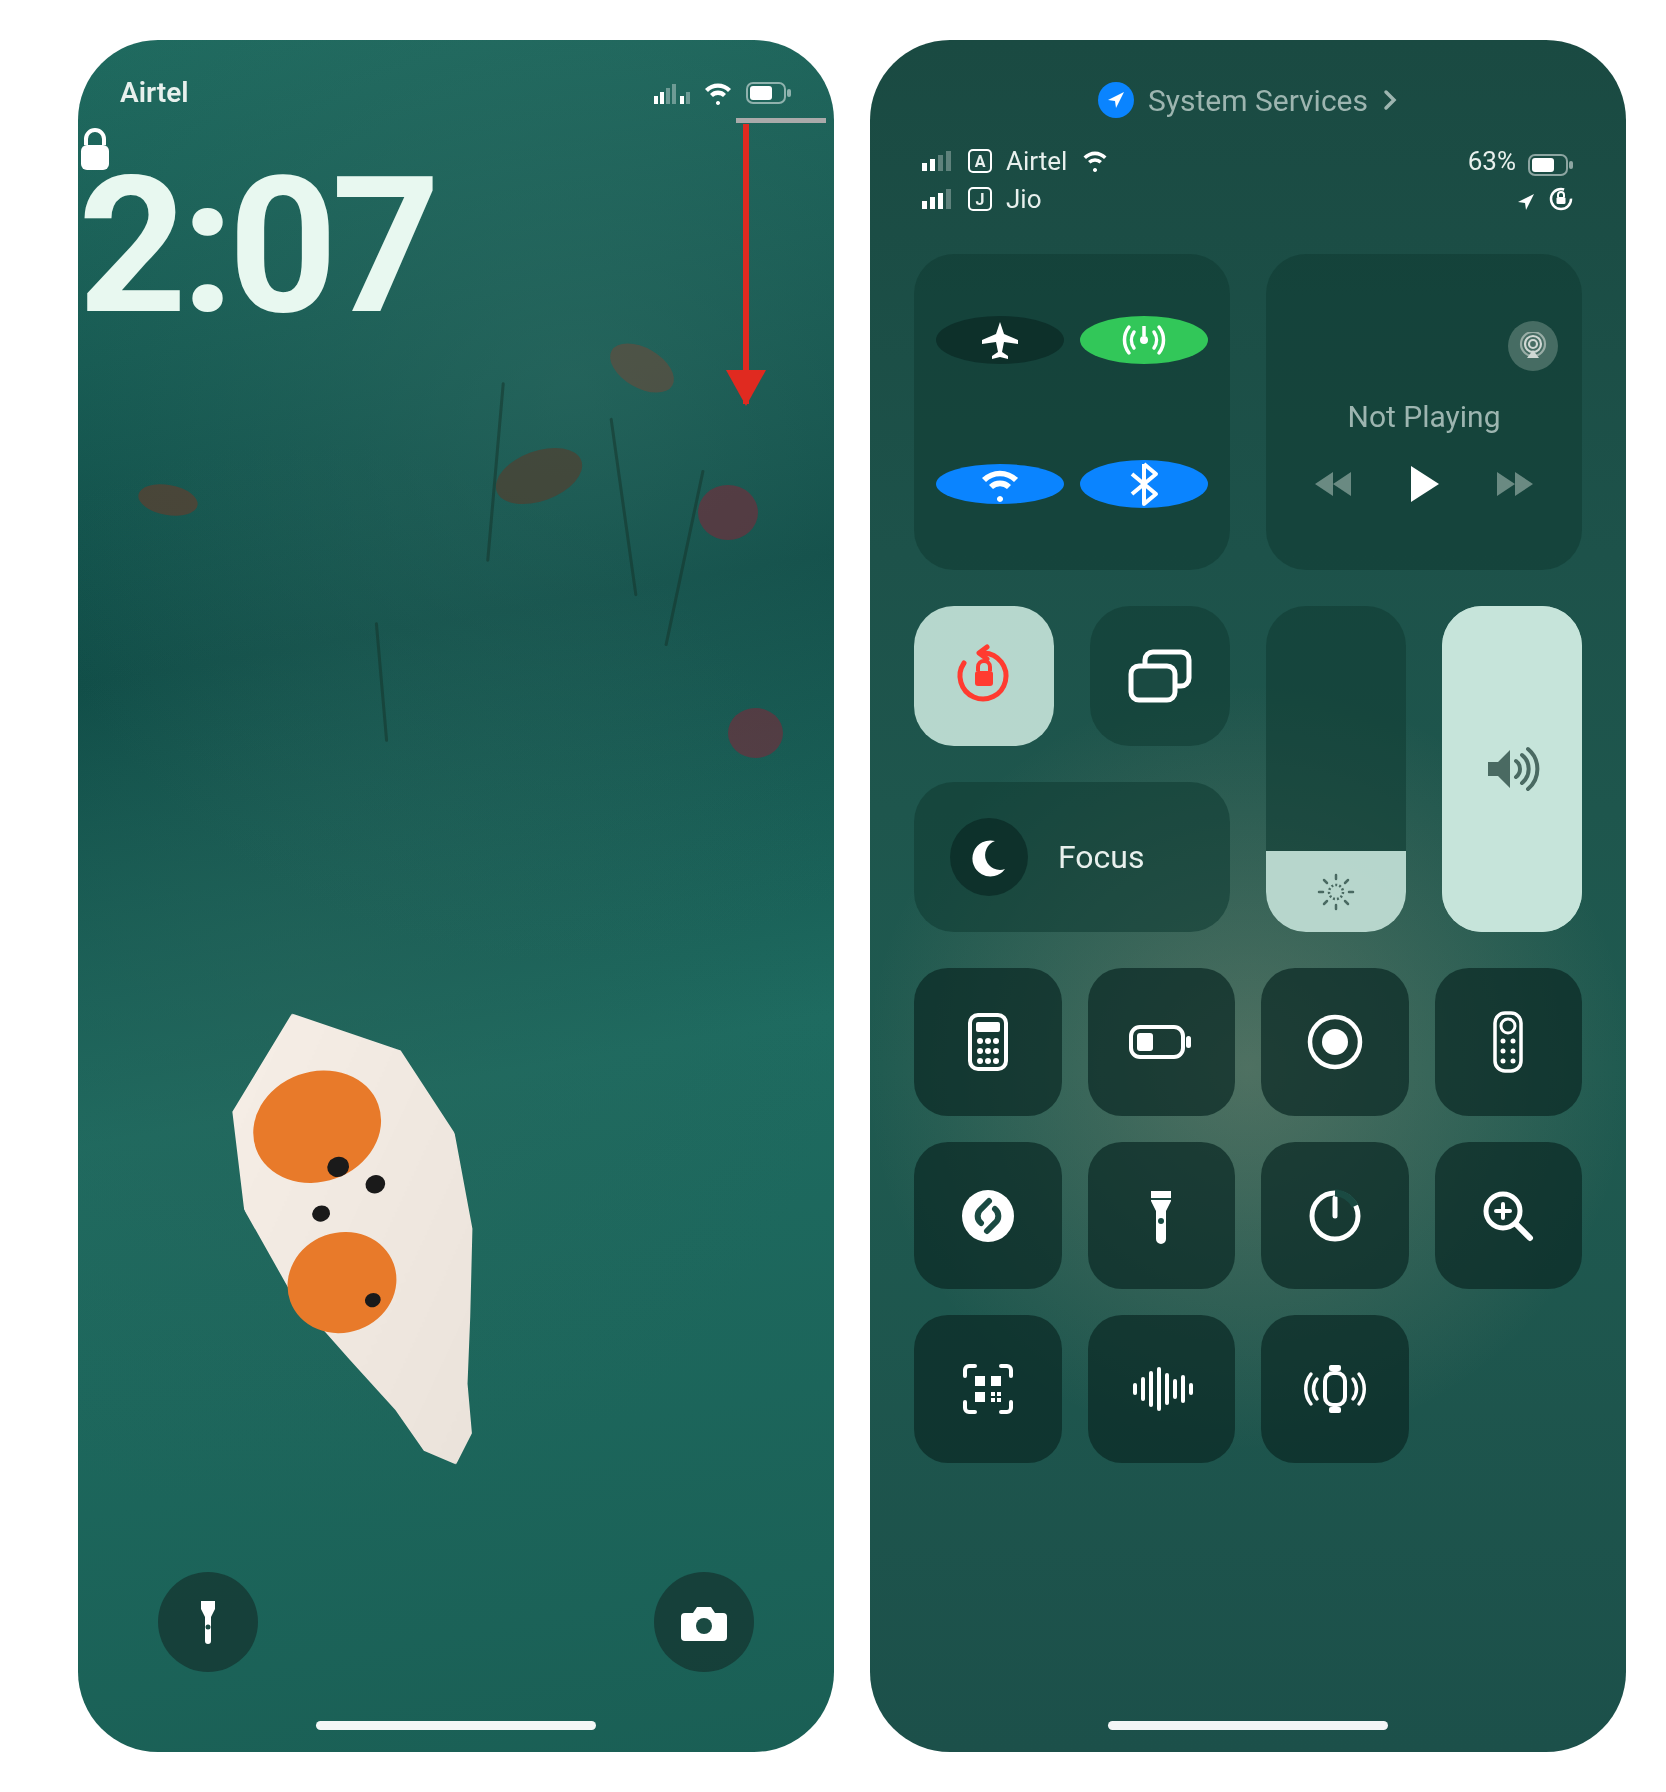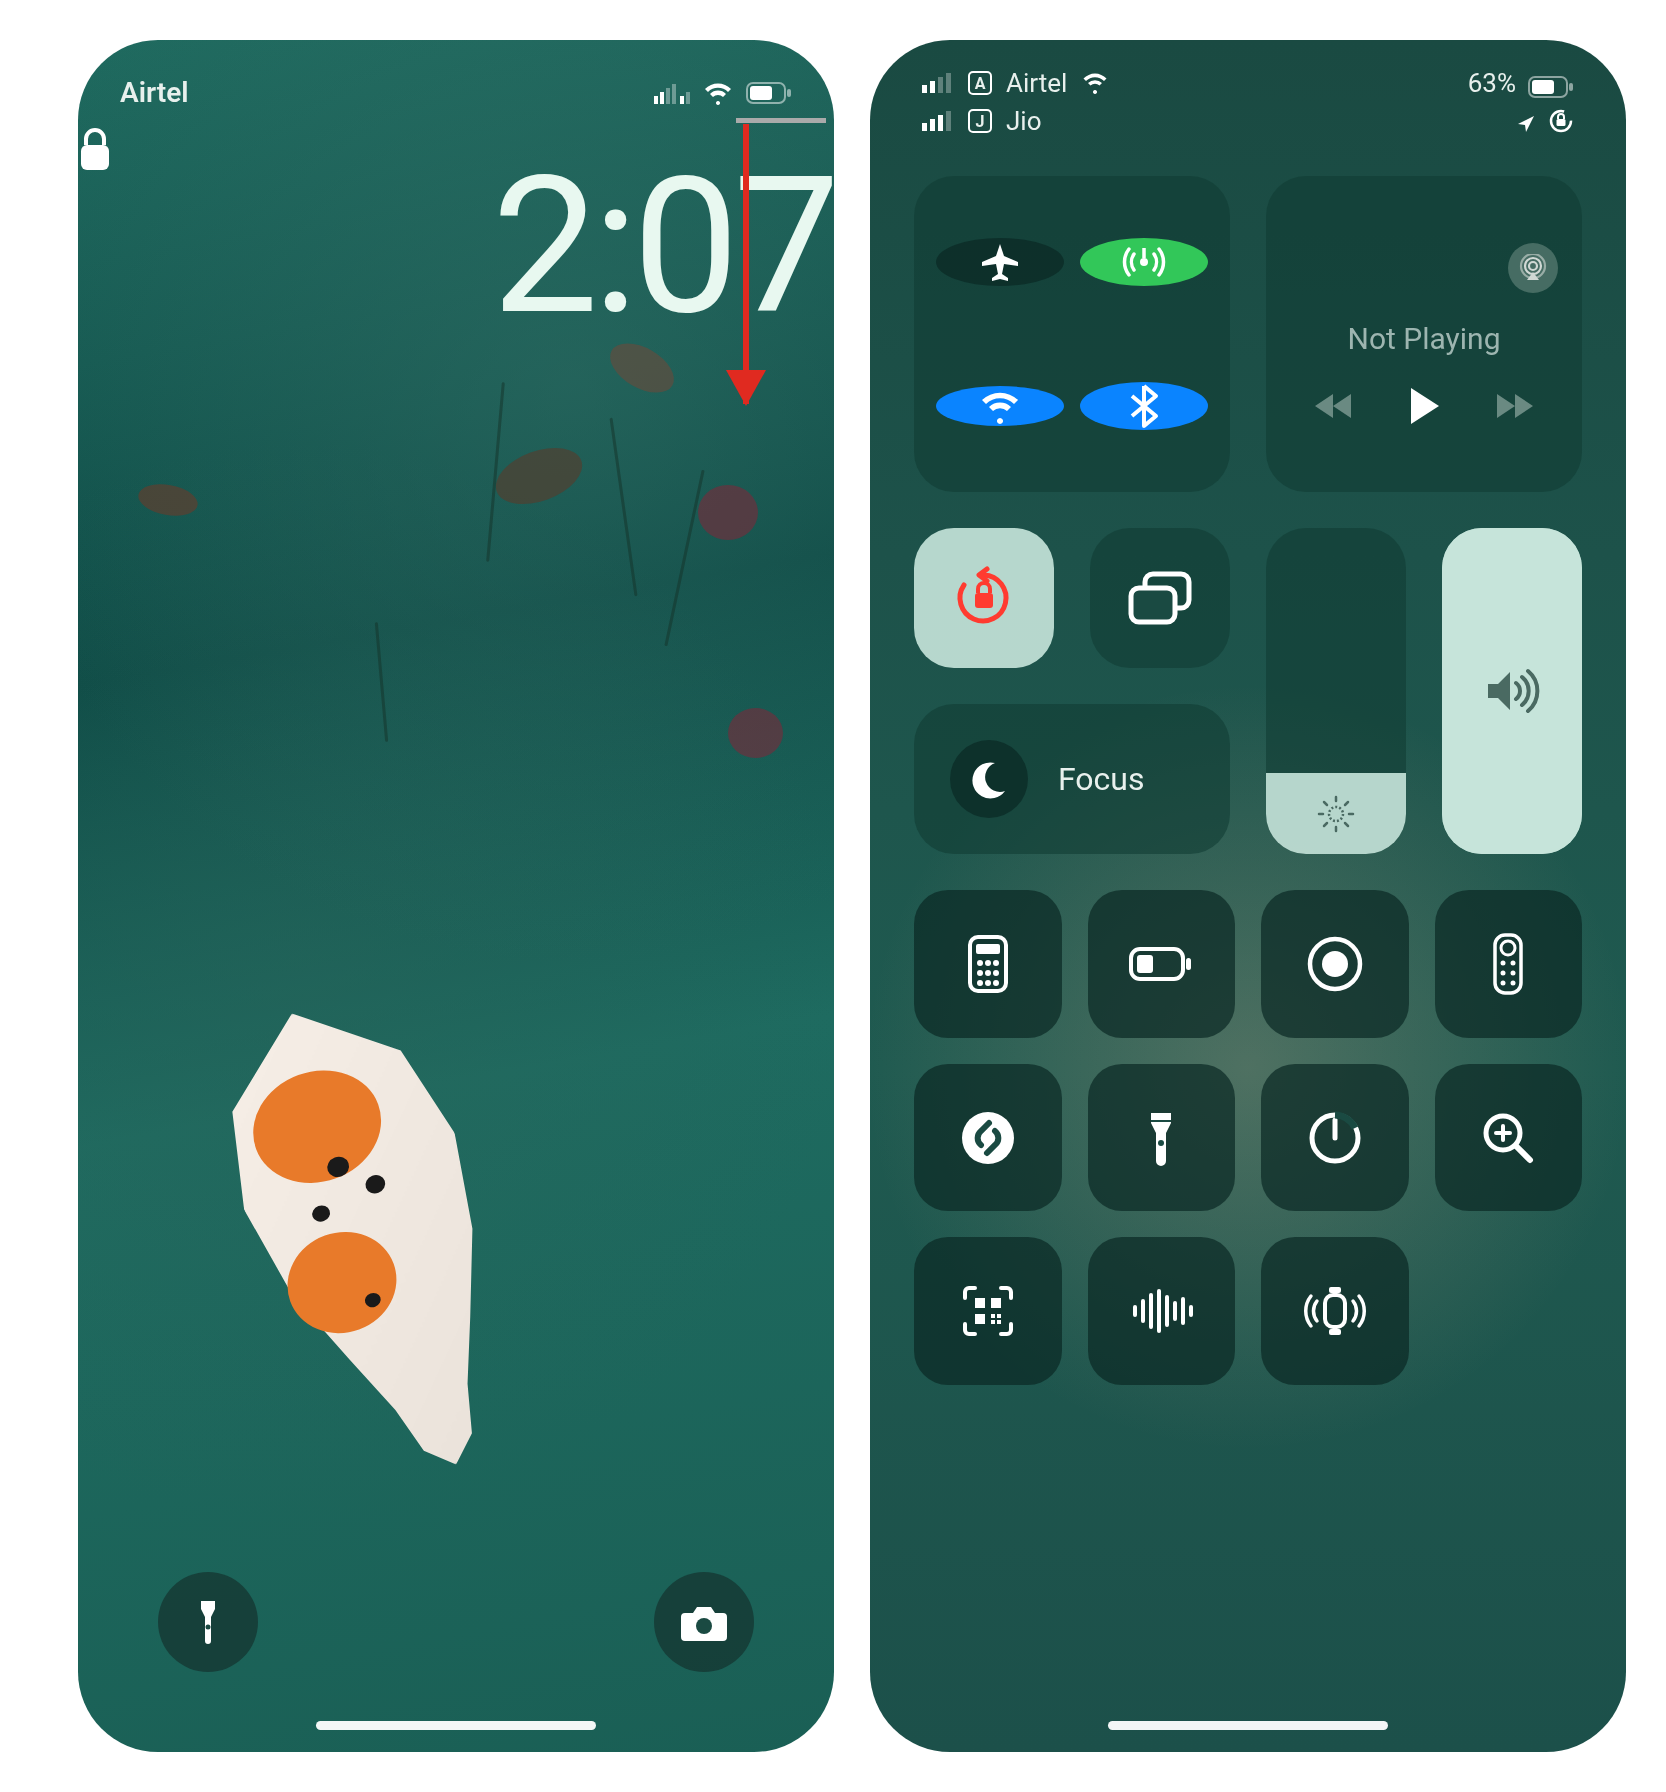--- a/index.html
+++ b/index.html
@@ -47,21 +47,21 @@
     display: flex;
     justify-content: space-between;
     align-items: center;
     padding: 36px 42px 0;
     font-size: 28px;
     font-weight: 600;
   }
   .status-icons { display: flex; gap: 12px; align-items: center; }
   .lock-icon-row { text-align: center; margin-top: 18px; }
   .date { text-align: center; font-size: 43px; font-weight: 500; color: #d8f0e8; margin-top: 36px; }
-  .time { text-align: right; font-size: 190px; font-weight: 400; color: #e8f8f0; letter-spacing: -6px; margin-top: -22px; line-height: 1; }
+  .time { text-align: left; font-size: 190px; font-weight: 700; color: #e8f8f0; letter-spacing: -6px; margin-top: -22px; line-height: 1; }
   .koi {
     position: absolute;
     left: 18%;
     top: 56%;
     width: 320px;
     height: 480px;
     transform: rotate(-20deg);
   }
   .koi-body {
     position: absolute;
@@ -280,20 +280,33 @@
             <path d="M6 12 h8 l4-6 h14 l4 6 h8 a4 4 0 0 1 4 4 v20 a4 4 0 0 1 -4 4 h-38 a4 4 0 0 1 -4 -4 v-20 a4 4 0 0 1 4-4 z" fill="#fff"></path>
             <circle cx="25" cy="25" r="8" fill="#1a4a42"></circle>
           </svg>
       </div>
     </div>
     <div class="home-indicator"></div>
   </div>
 
   <div class="phone cc">
 
+    <div class="cc-top-link">
+      <span class="loc-badge">
+        <svg width="20" height="20" viewBox="0 0 20 20">
+            <path d="M2 10 L18 2 L10 18 L9 11 z" fill="#fff"></path>
+          </svg>
+      </span>
+      <span>System Services</span>
+      <span>
+        <svg width="16" height="24" viewBox="0 0 16 24">
+            <path d="M4 4 l8 8 -8 8" fill="none" stroke="#9db5b0" stroke-width="3.5" stroke-linecap="round"></path>
+          </svg>
+      </span>
+    </div>
 
     <div class="cc-status">
       <div class="cc-status-row">
         <div class="cc-status-left">
           <svg width="32" height="20" viewBox="0 0 32 20">
               <rect x="0" y="12" width="5" height="8" fill="#fff"></rect>
               <rect x="8" y="8" width="5" height="12" fill="#fff"></rect>
               <rect x="16" y="4" width="5" height="16" fill="#fff" opacity="0.3"></rect>
               <rect x="24" y="0" width="5" height="20" fill="#fff" opacity="0.3"></rect>
             </svg>

